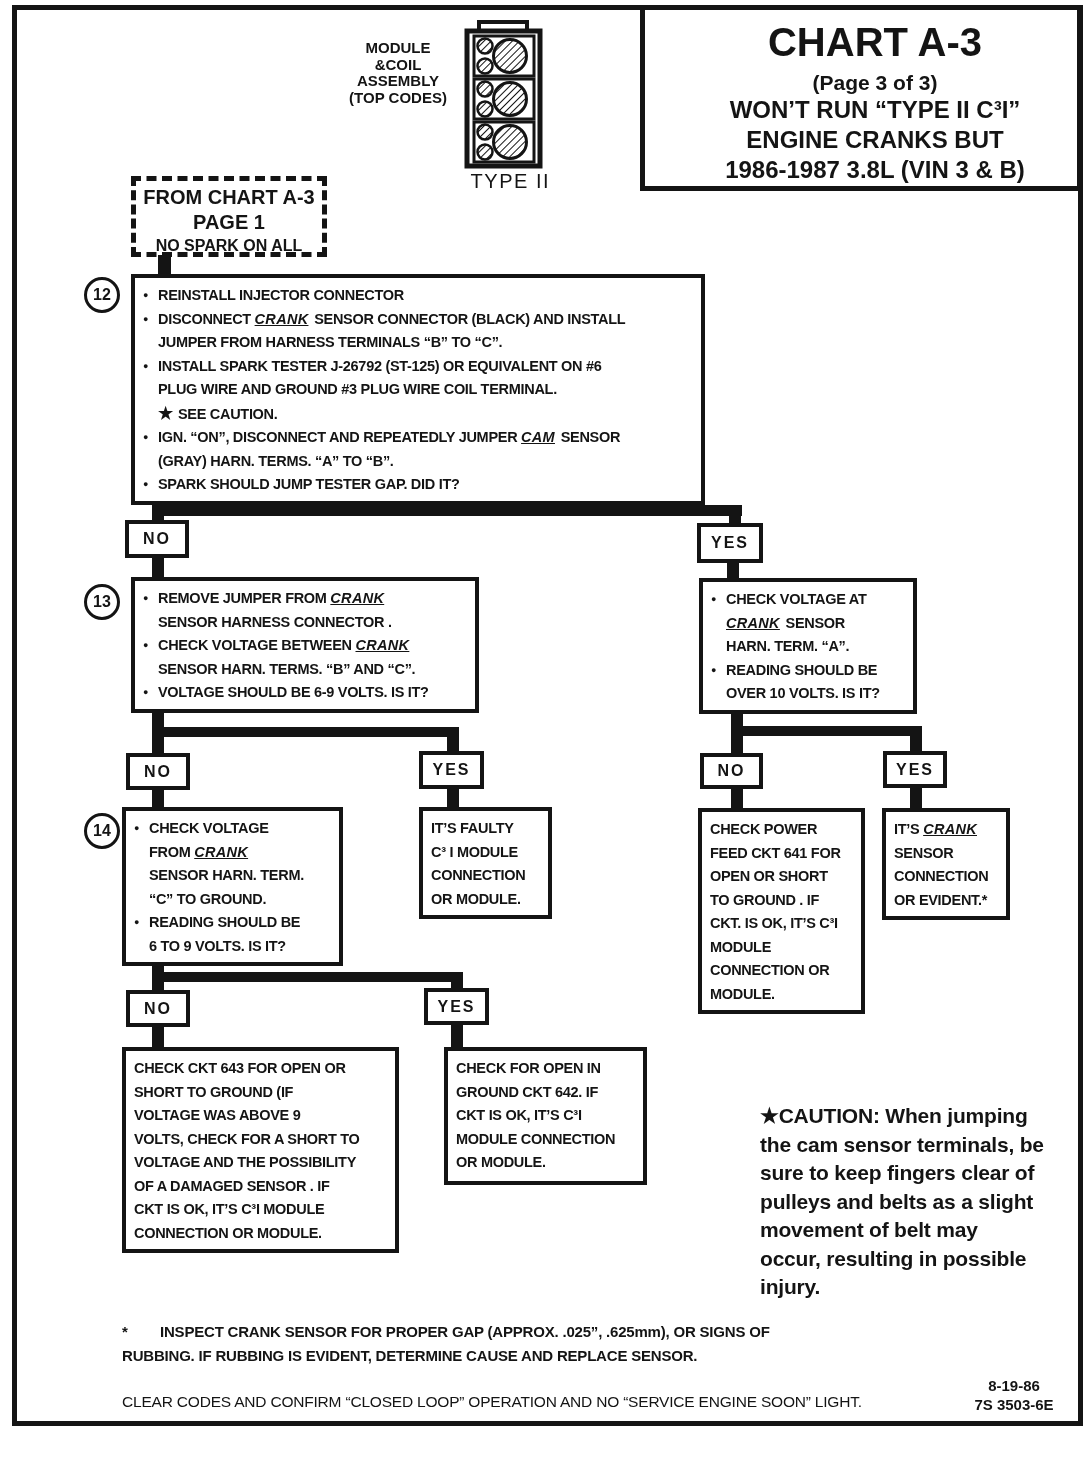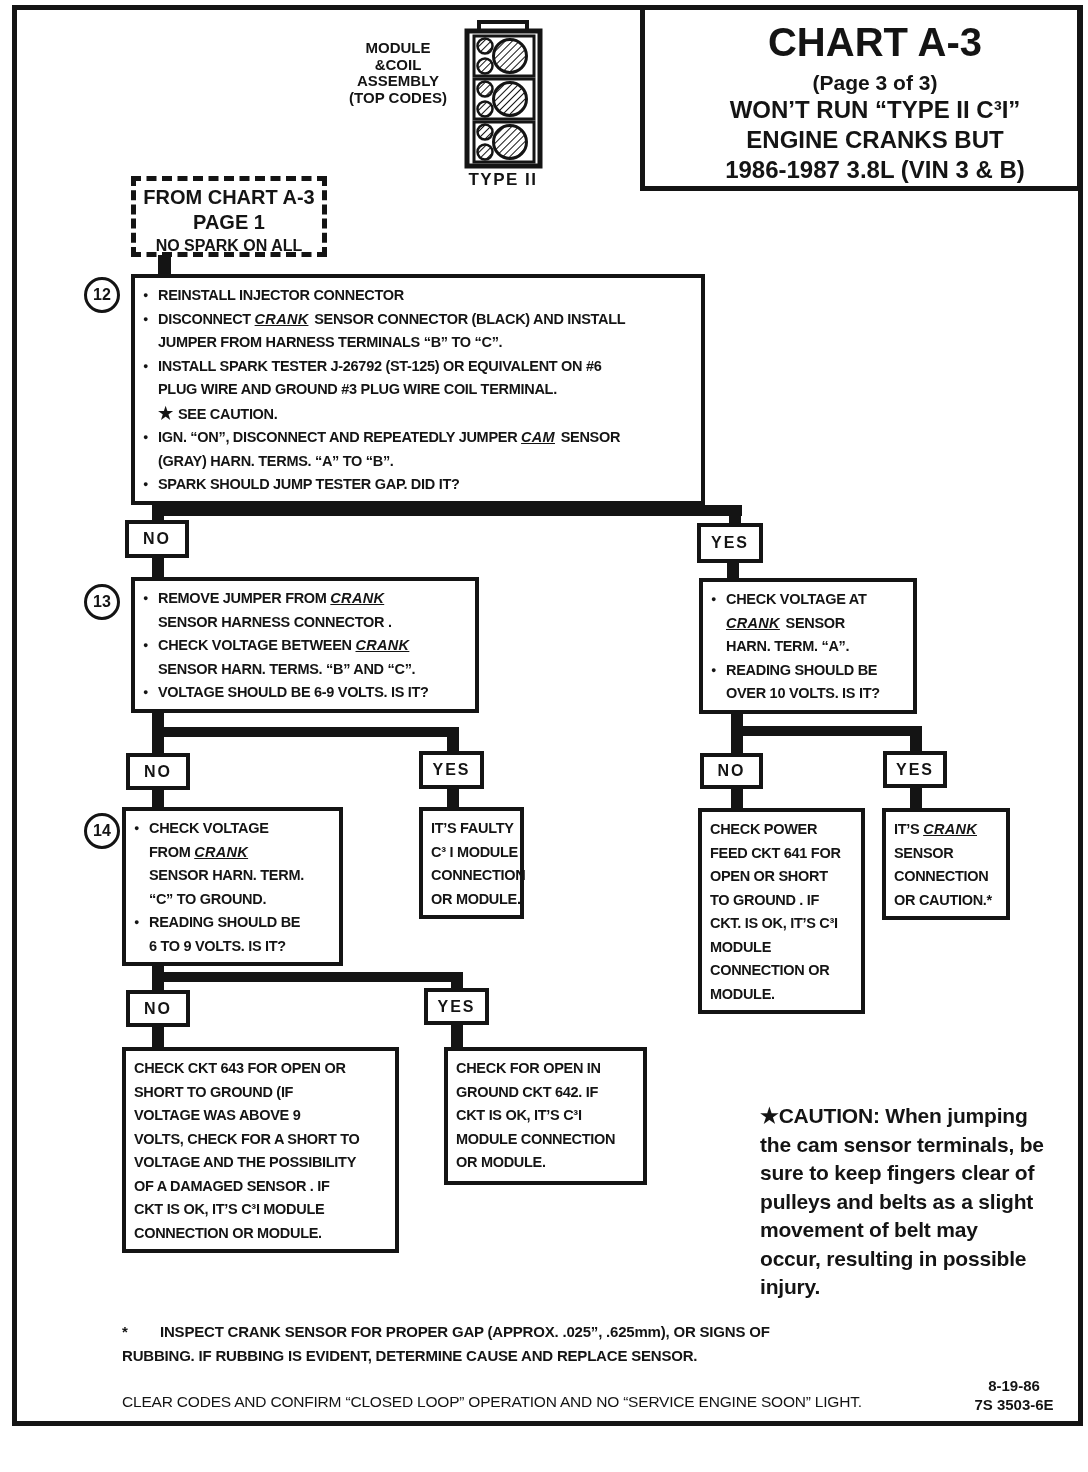--- a/index.html
+++ b/index.html
@@ -24,21 +24,21 @@
          display:flex; align-items:center; justify-content:center; }
   .circ { border:3px solid var(--ink); border-radius:50%; box-sizing:border-box; width:36px; height:36px;
           font-weight:bold; font-size:16px; display:flex; align-items:center; justify-content:center; background:var(--paper); }
   .rline { display:flex; }
   .rline .dot { flex:0 0 15px; font-size:9px; line-height:inherit; }
   .rline.ind { padding-left:15px; }
   .rline .tx { flex:1 1 auto; }
   .em { font-style:italic; text-decoration:underline; letter-spacing:0.3px; padding-right:2px; }
   .star { font-size:17px; letter-spacing:0; }
   .modlabel { text-align:center; font-weight:bold; font-size:15px; line-height:16.5px; }
-  .typelabel { text-align:center; font-weight:bold; font-size:17px; letter-spacing:1.5px; }
+  .typelabel { text-align:right; font-weight:normal; font-size:20px; letter-spacing:1.5px; }
   .caution { font-weight:bold; font-size:21px; line-height:28.5px; letter-spacing:-0.2px; }
   .footnote { font-weight:bold; font-size:15px; line-height:24px; text-indent:38px; letter-spacing:-0.2px; }
   .footnote .marker { position:absolute; left:0; top:0; text-indent:0; }
   .footer-note { font-weight:normal; font-size:15.5px; letter-spacing:-0.2px; }
   .footer-date { font-weight:bold; font-size:15px; line-height:19px; text-align:center; }
 </style>
 </head>
 <body>
 
 <div class="abs pageborder" style="left:12px;top:5px;width:1071px;height:1421px;"></div>
@@ -178,36 +178,36 @@
 <div class="abs flowbox" style="left:122px;top:807px;width:221px;min-height:153px;">
     <div class="rline b">
       <span class="dot">●</span>
       <span class="tx"><span>CHECK VOLTAGE</span><br><span>FROM </span><span class="em">CRANK</span><br><span>SENSOR HARN. TERM.</span><br><span>“C” TO GROUND.</span></span>
     </div>
     <div class="rline b">
       <span class="dot">●</span>
       <span class="tx"><span>READING SHOULD BE</span><br><span>6 TO 9 VOLTS.  IS IT?</span></span>
     </div>
   </div>
-<div class="abs flowbox" style="left:419px;top:807px;width:105px;min-height:106px;">
+<div class="abs flowbox" style="left:419px;top:807px;width:133px;min-height:106px;">
     <div class="rline">
       <span class="tx"><span>IT’S FAULTY</span><br><span>C³ I MODULE</span><br><span>CONNECTION</span><br><span>OR MODULE.</span></span>
     </div>
   </div>
 
 <div class="abs lbl" style="left:700px;top:753px;width:63px;height:36px;">NO</div>
 <div class="abs lbl" style="left:883px;top:751px;width:64px;height:37px;">YES</div>
 <div class="abs flowbox" style="left:698px;top:808px;width:167px;min-height:199px;">
     <div class="rline">
       <span class="tx"><span>CHECK POWER</span><br><span>FEED CKT 641 FOR</span><br><span>OPEN OR SHORT</span><br><span>TO GROUND .  IF</span><br><span>CKT. IS OK, IT’S C³I</span><br><span>MODULE</span><br><span>CONNECTION OR</span><br><span>MODULE.</span></span>
     </div>
   </div>
 <div class="abs flowbox" style="left:882px;top:808px;width:128px;min-height:107px;">
     <div class="rline">
-      <span class="tx"><span>IT’S </span><span class="em">CRANK</span><br><span>SENSOR</span><br><span>CONNECTION</span><br><span>OR CAUTION.*</span></span>
+      <span class="tx"><span>IT’S </span><span class="em">CRANK</span><br><span>SENSOR</span><br><span>CONNECTION</span><br><span>OR EVIDENT.*</span></span>
     </div>
   </div>
 
 <div class="abs lbl" style="left:126px;top:990px;width:64px;height:37px;">NO</div>
 <div class="abs lbl" style="left:424px;top:988px;width:65px;height:37px;">YES</div>
 <div class="abs flowbox" style="left:122px;top:1047px;width:277px;min-height:200px;">
     <div class="rline">
       <span class="tx"><span>CHECK CKT 643 FOR OPEN OR</span><br><span>SHORT TO GROUND (IF</span><br><span>VOLTAGE WAS ABOVE 9</span><br><span>VOLTS, CHECK FOR A SHORT TO</span><br><span>VOLTAGE AND THE POSSIBILITY</span><br><span>OF A DAMAGED SENSOR .  IF</span><br><span>CKT IS OK, IT’S  C³I MODULE</span><br><span>CONNECTION OR MODULE.</span></span>
     </div>
   </div>

